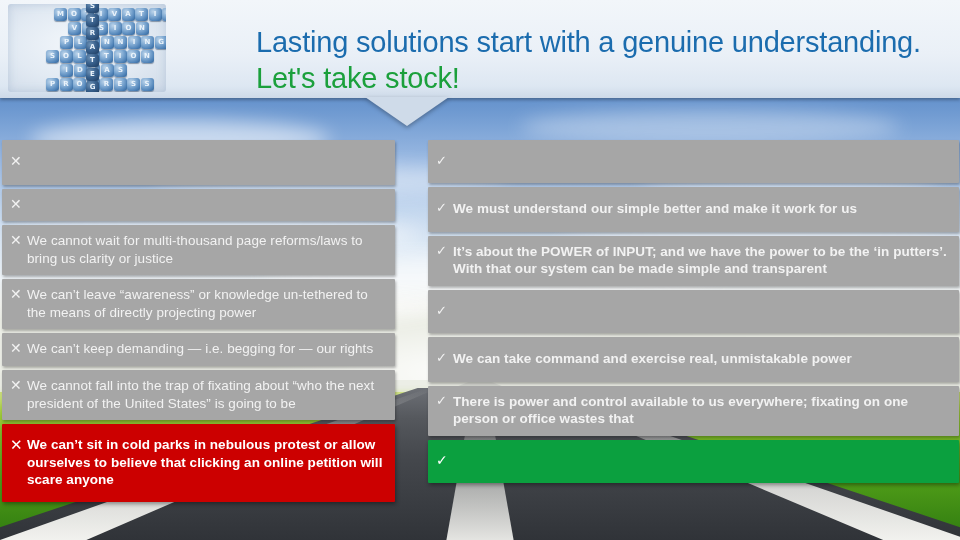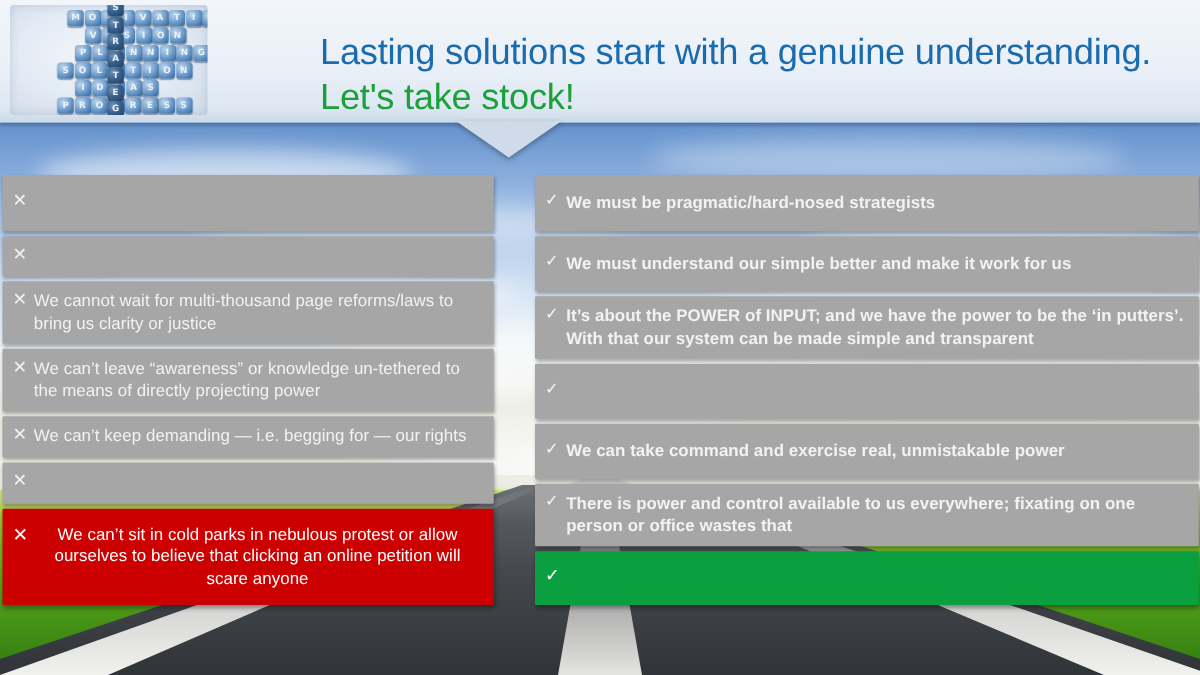--- a/index.html
+++ b/index.html
@@ -128,21 +128,21 @@
   .txt{flex:1 1 auto;font-size:13.5px;line-height:1.30;letter-spacing:.05px;}
 
   
   .col-left .item .txt{font-weight:normal;}
   .col-left .item .mark{font-weight:normal;font-size:14px;}
   
   .col-right .item .txt{font-weight:bold;}
   .col-right .item .mark{font-weight:normal;font-size:13px;}
 
   .item.red{background:#cc0000;color:#ffffff;box-shadow:1px 2px 4px rgba(0,0,0,.40);}
-  .item.red .txt{font-weight:normal;text-align:center;}
+  .item.red .txt{font-weight:bold;}
   .item.red .mark{font-weight:bold;font-size:15px;}
   .item.green{background:#0ba03f;color:#ffffff;box-shadow:1px 2px 4px rgba(0,0,0,.40);}
   .item.green .txt{font-weight:bold;}
   .item.green .mark{font-weight:normal;font-size:14px;}
 
   .item.tall{padding-top:12px;padding-bottom:13px;}
   .item.h1line{padding-top:13px;padding-bottom:14px;}
 </style>
 </head>
 <body>
@@ -242,31 +242,31 @@
       <div class="item ">
         <span class="mark">✕</span>
         <span class="txt">We can’t leave “awareness” or knowledge un-tethered to the means of directly projecting power</span>
       </div>
       <div class="item ">
         <span class="mark">✕</span>
         <span class="txt">We can’t keep demanding — i.e. begging for — our rights</span>
       </div>
       <div class="item ">
         <span class="mark">✕</span>
+        <span class="txt">We cannot fall into the trap of fixating about “who the next president of the United States” is going to be</span>
       </div>
       <div class="item red tall">
         <span class="mark">✕</span>
         <span class="txt">We can’t sit in cold parks in nebulous protest or allow ourselves to believe that clicking an online petition will scare anyone</span>
       </div>
     </div>
 
   <div class="col col-right" id="col-right">
       <div class="item h1line">
         <span class="mark">✓</span>
-        <span class="txt">We must be pragmatic/hard-nosed strategists</span>
       </div>
       <div class="item h1line">
         <span class="mark">✓</span>
         <span class="txt">We must understand our simple better and make it work for us</span>
       </div>
       <div class="item ">
         <span class="mark">✓</span>
         <span class="txt">It’s about the POWER of INPUT; and we have the power to be the ‘in putters’.  With that our system can be made simple and transparent</span>
       </div>
       <div class="item h1line">

